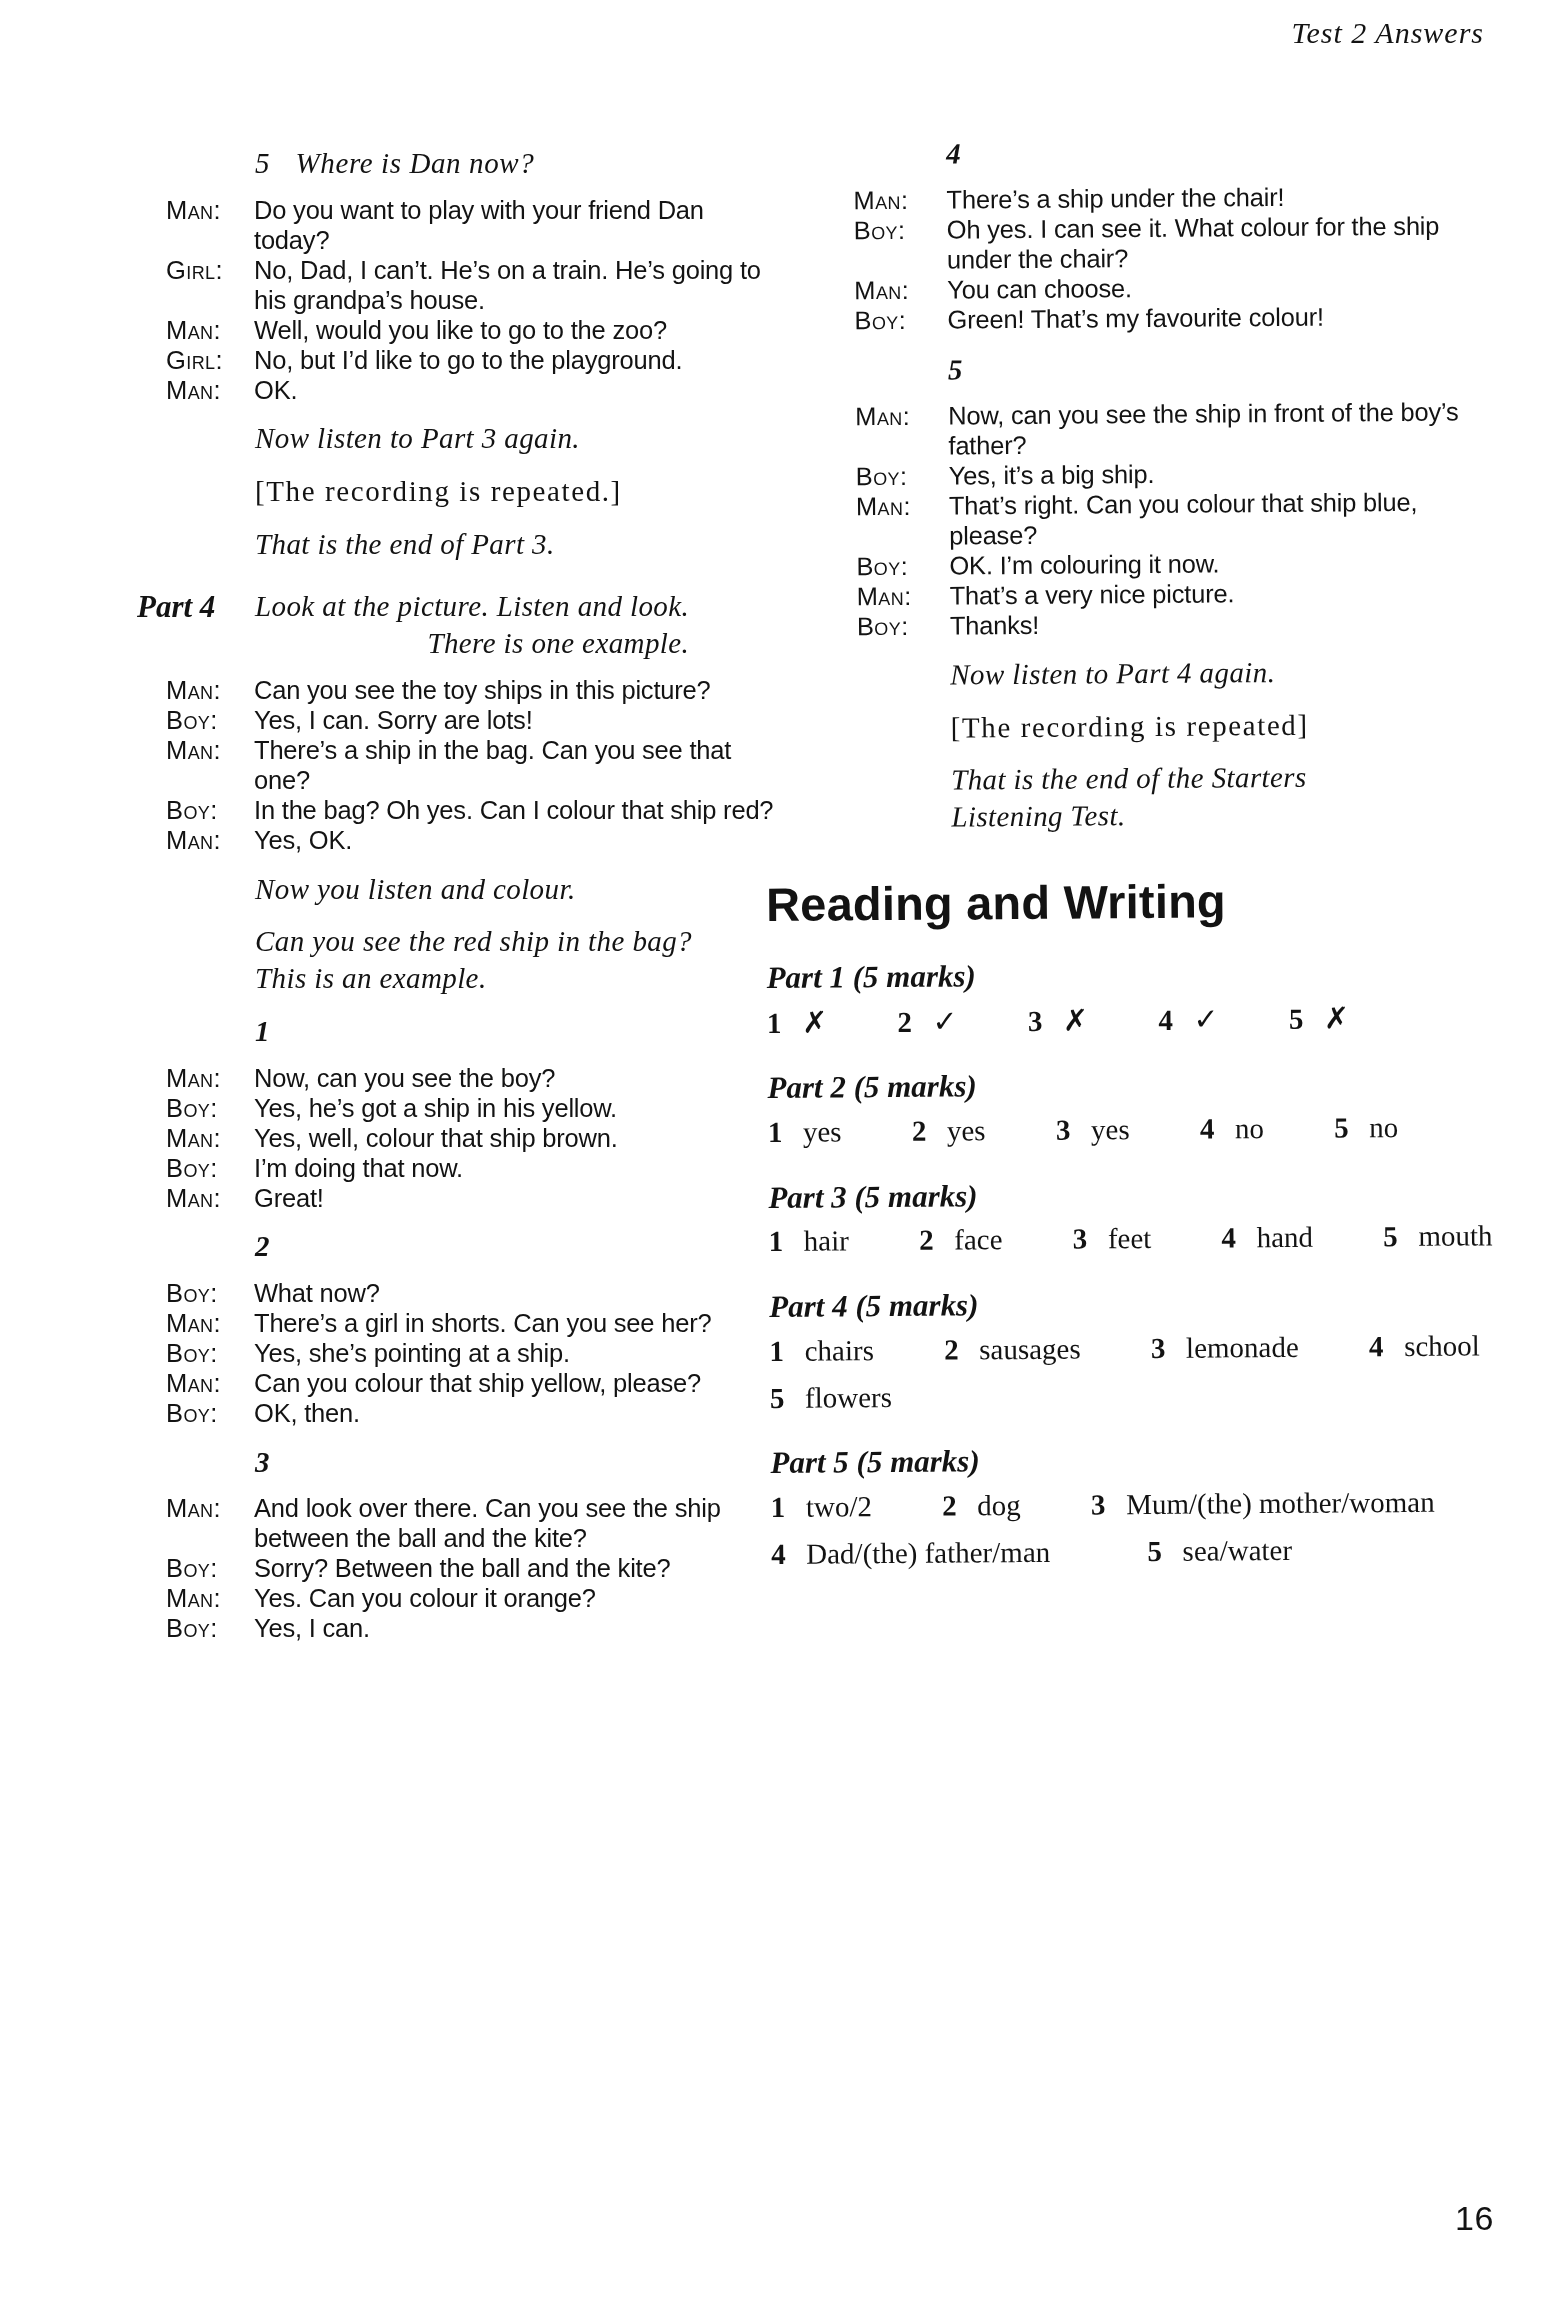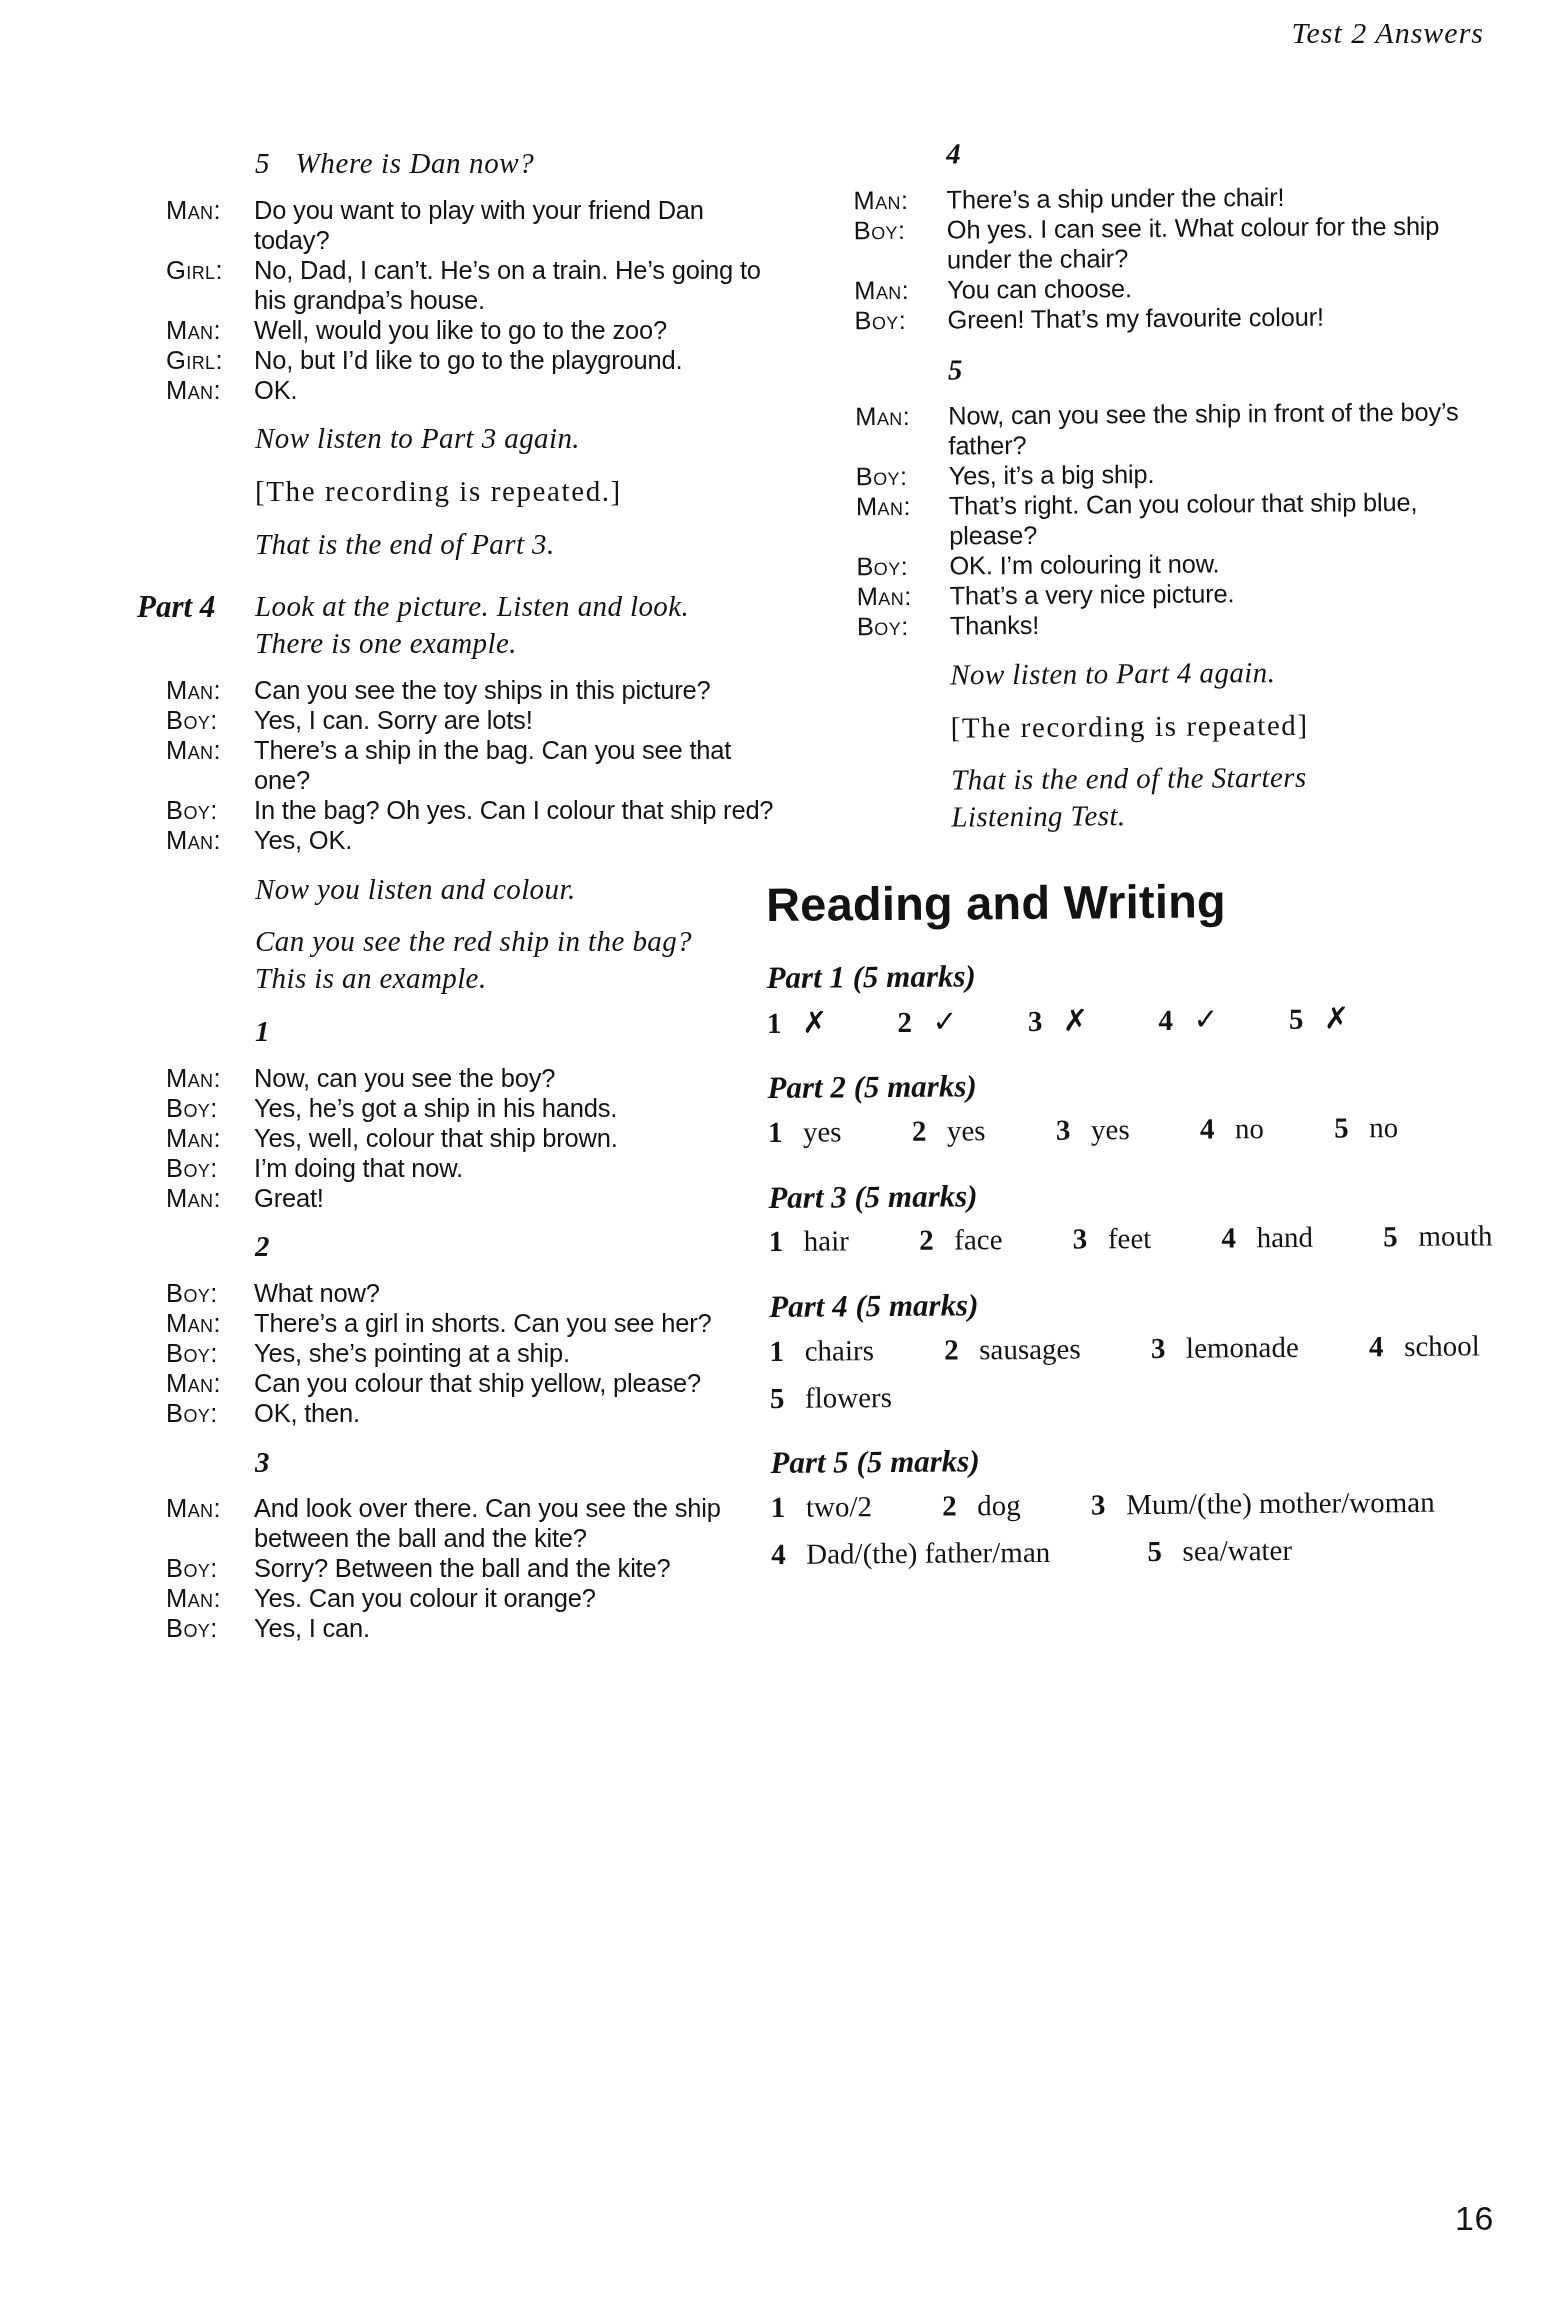--- a/index.html
+++ b/index.html
@@ -59,21 +59,21 @@
   .col-right .secnum.gap{margin-top:17.6px;}
 
   
   .p4row{display:flex;margin-top:25.5px;}
   .p4label{
     flex:0 0 118px;font-family:"Liberation Serif",serif;font-style:italic;
     font-weight:bold;font-size:31px;line-height:37px;
   }
   .p4intro{
     font-family:"Liberation Serif",serif;font-style:italic;
-    font-size:29px;line-height:37px;letter-spacing:0.4px;
+    font-size:29px;line-height:37px;letter-spacing:0.4px;text-align:right;
   }
   .exdial{margin-top:12.7px;}
 
   
   .rw-heading{
     font-family:"Liberation Sans",sans-serif;font-weight:bold;
     font-size:47px;line-height:53px;margin-top:41px;letter-spacing:0.2px;
   }
   .part-label{
     font-family:"Liberation Serif",serif;font-style:italic;font-weight:bold;
@@ -174,21 +174,21 @@
       <span style="display:block">This is an example.</span>
     </div>
 
     <div class="secnum">1</div>
     <div class="dl-row">
       <span class="dl-lab">Man:</span>
       <span class="dl-txt">Now, can you see the boy?</span>
     </div>
     <div class="dl-row">
       <span class="dl-lab">Boy:</span>
-      <span class="dl-txt">Yes, he’s got a ship in his hands.</span>
+      <span class="dl-txt">Yes, he’s got a ship in his yellow.</span>
     </div>
     <div class="dl-row">
       <span class="dl-lab">Man:</span>
       <span class="dl-txt">Yes, well, colour that ship brown.</span>
     </div>
     <div class="dl-row">
       <span class="dl-lab">Boy:</span>
       <span class="dl-txt">I’m doing that now.</span>
     </div>
     <div class="dl-row">

